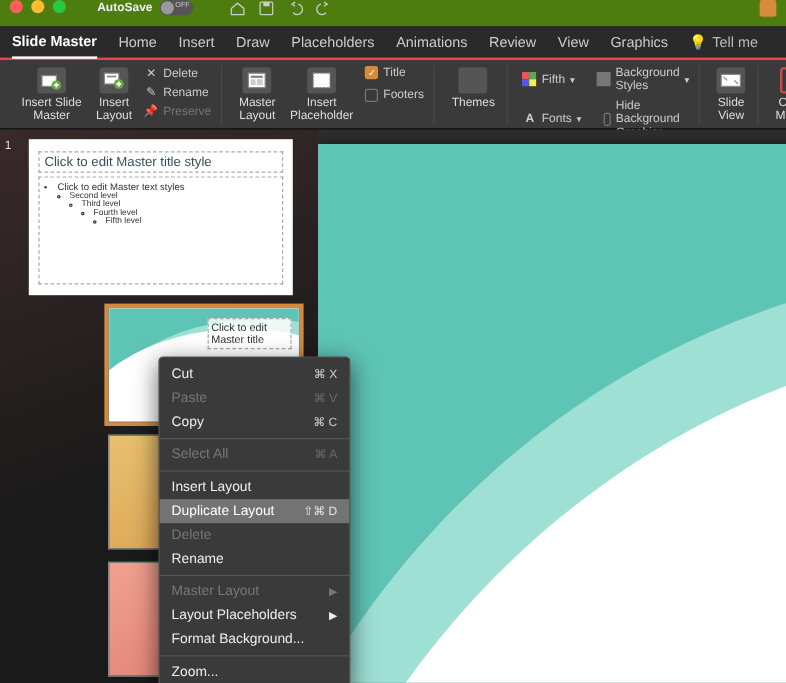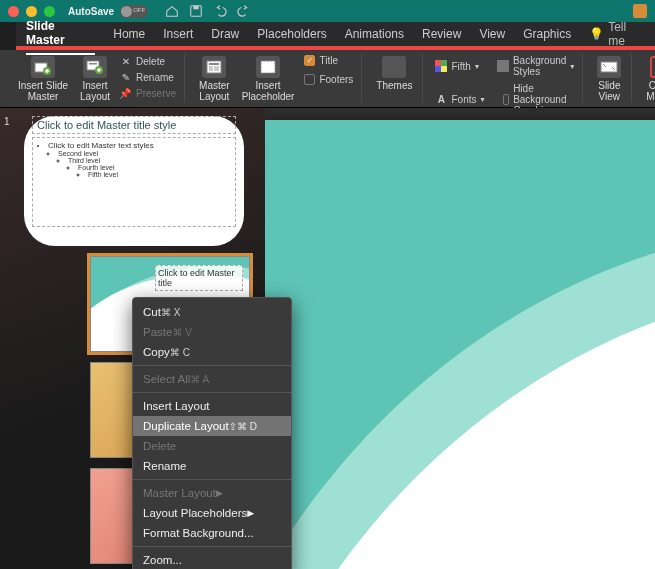--- a/index.html
+++ b/index.html
@@ -1,34 +1,34 @@
 <!DOCTYPE html>
 <html><head>
 <meta charset="utf-8">
 <style>
 * { margin: 0; padding: 0; box-sizing: border-box; font-family: -apple-system, "Segoe UI", Arial, sans-serif; }
 body { background: #1e1e1e; width: 655px; height: 569px; overflow: hidden; color: #ddd; user-select: none; }
 
 
-.titlebar { height: 22px; background: #0f766e; display: flex; align-items: center; padding: 0 8px; gap: 7px; }
+.titlebar { height: 22px; background: #4d7c0f; display: flex; align-items: flex-start; padding: 0 8px; gap: 20px; }
 .traffic { display: flex; gap: 7px; }
 .dot { width: 11px; height: 11px; border-radius: 50%; }
 .dot.r { background: #ff5f57; } .dot.y { background: #febc2e; } .dot.g { background: #28c840; }
 .autosave-wrap { display: flex; align-items: center; gap: 6px; margin-left: 6px; }
 .autosave-label { font-size: 10px; font-weight: 600; color: #eee; }
 .toggle { width: 28px; height: 13px; border-radius: 7px; background: #555; position: relative; }
 .toggle .knob { width: 11px; height: 11px; border-radius: 50%; background: #999; position: absolute; left: 1px; top: 1px; }
 .toggle .off { font-size: 6px; color: #ccc; position: absolute; right: 3px; top: 2px; }
 .tb-icons { display: flex; gap: 10px; margin-left: 10px; }
 .tb-ico { width: 14px; height: 14px; display: flex; align-items: center; justify-content: center; color: #ccc; }
 .spacer { flex: 1; }
 .ribbon-box { width: 14px; height: 14px; background: #d68a3a; border-radius: 2px; }
 
 
-.tabs { height: 28px; background: #2a2a2a; border-bottom: 4px solid #ef4444; display: flex; align-items: center; padding: 0 10px; gap: 18px; margin-left: 16px; }
+.tabs { height: 28px; background: #2a2a2a; border-bottom: 2px solid #ef4444; display: flex; align-items: center; padding: 0 10px; gap: 18px; }
 .tab { font-size: 12px; color: #ccc; padding: 6px 0; cursor: pointer; }
 .tab.active { color: #fff; font-weight: 600; border-bottom: 2px solid #fff; }
 .tellme { display: flex; align-items: center; gap: 4px; color: #bbb; font-size: 12px; }
 
 
 .ribbon { height: 58px; background: #3a3a3a; border-bottom: 1px solid #000; display: flex; padding: 4px 8px; gap: 4px; }
 .rgroup { display: flex; gap: 4px; align-items: flex-start; padding: 0 6px; border-right: 1px solid #4a4a4a; }
 .rgroup:last-child { border-right: none; }
 .bigbtn { display: flex; flex-direction: column; align-items: center; gap: 2px; padding: 2px 4px; cursor: pointer; }
 .bigbtn .ico { width: 24px; height: 22px; background: #555; border-radius: 3px; display: flex; align-items: center; justify-content: center; }
@@ -38,45 +38,45 @@
 .sbtn .mico { width: 12px; height: 12px; display: flex; align-items: center; justify-content: center; }
 .check { width: 11px; height: 11px; border: 1px solid #777; border-radius: 2px; display: inline-flex; align-items: center; justify-content: center; font-size: 8px; }
 .check.on { background: #d68a3a; border-color: #d68a3a; color: #fff; }
 .closex .ico { border: 2px solid #d64545; color: #d64545; font-weight: bold; background: transparent; }
 .themeico { background: linear-gradient(135deg,#4a8 0 50%,#258 50% 100%); }
 
 
 .work { display: flex; height: calc(100% - 108px); background: #1a1a1a; }
 .panel { width: 265px; background: linear-gradient(160deg,#3a2a2a 0%,#1a1a1a 60%); padding: 8px 10px; overflow: hidden; position: relative; }
 .num { position: absolute; left: 4px; top: 8px; font-size: 10px; color: #ddd; }
-.mthumb { margin-left: 14px; width: 220px; height: 130px; background: #fff; padding: 0 8px; border-radius: 31px; }
+.mthumb { margin-left: 14px; width: 220px; height: 130px; background: #fff; padding: 10px 8px; }
 .mthumb .t1 { border: 1px dashed #aaa; font-size: 11px; color: #355; padding: 2px 4px; margin-bottom: 3px; }
 .mthumb .body { border: 1px dashed #aaa; font-size: 8px; color: #333; padding: 3px 5px; height: 90px; }
 .mthumb ul { list-style: disc; padding-left: 10px; }
 .mthumb ul ul { list-style: circle; padding-left: 10px; font-size: 7px; }
 
 .lthumbs { margin-left: 80px; margin-top: 10px; display: flex; flex-direction: column; gap: 10px; }
 .lthumb { width: 160px; height: 96px; background: #fff; border: 1px solid #888; position: relative; overflow: hidden; }
 .lthumb.sel { outline: 3px solid #d68a3a; }
 .wave { position: absolute; inset: 0; background: #5ec4b6; }
 .wave::after { content: ""; position: absolute; left: -20%; top: 18%; width: 180%; height: 200%; background: #fff; border-radius: 50%; }
 .wave::before { content: ""; position: absolute; left: -10%; top: 10%; width: 180%; height: 200%; background: #9fe0d5; border-radius: 50%; }
-.lthumb .ttl { position: absolute; right: 6px; top: 8px; width: 88px; border: 1px dashed #aaa; font-size: 9px; color: #333; padding: 2px; background: rgba(255,255,255,.8); }
+.lthumb .ttl { position: absolute; right: 6px; top: 8px; width: 70px; border: 1px dashed #aaa; font-size: 9px; color: #333; padding: 2px; background: rgba(255,255,255,.8); }
 .lthumb.orange { background: linear-gradient(160deg,#e8c070,#d8a050); }
 .lthumb.pink { background: linear-gradient(160deg,#f0a090,#e08070); }
 
 .canvas { flex: 1; background: #2e2e2e; padding: 18px 0 0 0; position: relative; overflow: hidden; }
 .slide { position: absolute; left: 0; top: 12px; right: -300px; bottom: -120px; background: #fff; box-shadow: 0 2px 12px rgba(0,0,0,.6); overflow: hidden; }
 .bigwave { position: absolute; inset: 0; background: #5ec4b6; }
 .bigwave .w1 { position: absolute; left: -15%; top: 18%; width: 200%; height: 260%; background: #9fe0d5; border-radius: 50%; }
 .bigwave .w2 { position: absolute; left: -10%; top: 28%; width: 200%; height: 260%; background: #fff; border-radius: 50%; }
 
 
 .ctx { position: absolute; left: 132px; top: 297px; width: 160px; background: #3a3a3a; border: 1px solid #555; border-radius: 4px; box-shadow: 0 6px 20px rgba(0,0,0,.6); padding: 4px 0; z-index: 50; font-size: 11.5px; }
-.ctx .mi { padding: 4px 10px; display: flex; align-items: center; color: #eee; cursor: pointer; }
+.ctx .mi { padding: 4px 10px; display: flex; align-items: center; justify-content: space-between; color: #eee; cursor: pointer; }
 .ctx .mi.dis { color: #777; }
 .ctx .mi.sel { background: #737373; color: #fff; }
 .ctx .sep { height: 1px; background: #555; margin: 3px 0; }
 .sc { font-size: 10px; opacity: .8; }
 .arrow { font-size: 9px; }
 
 svg { display: block; }
 </style>
 </head>
 <body>

